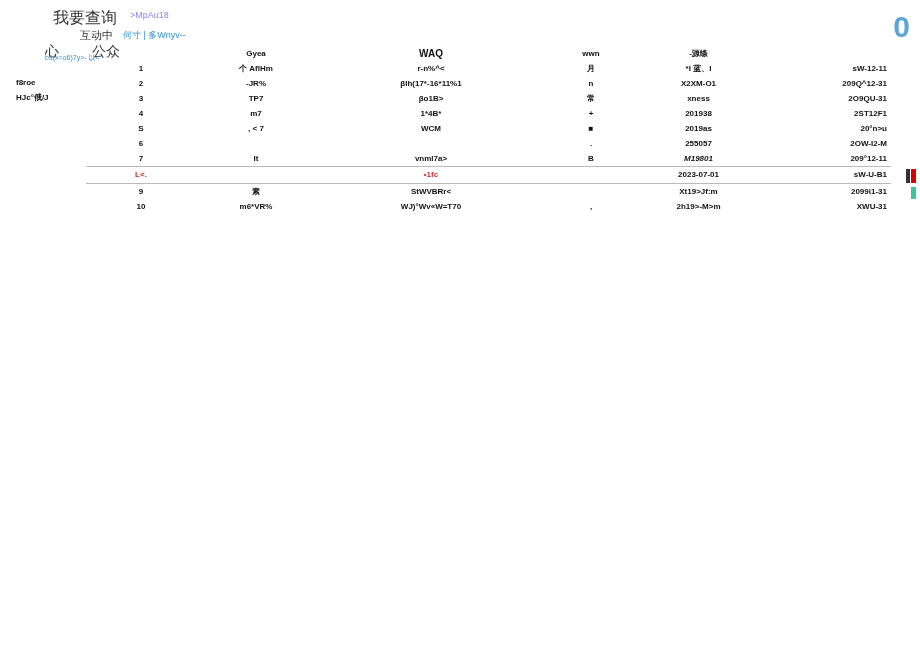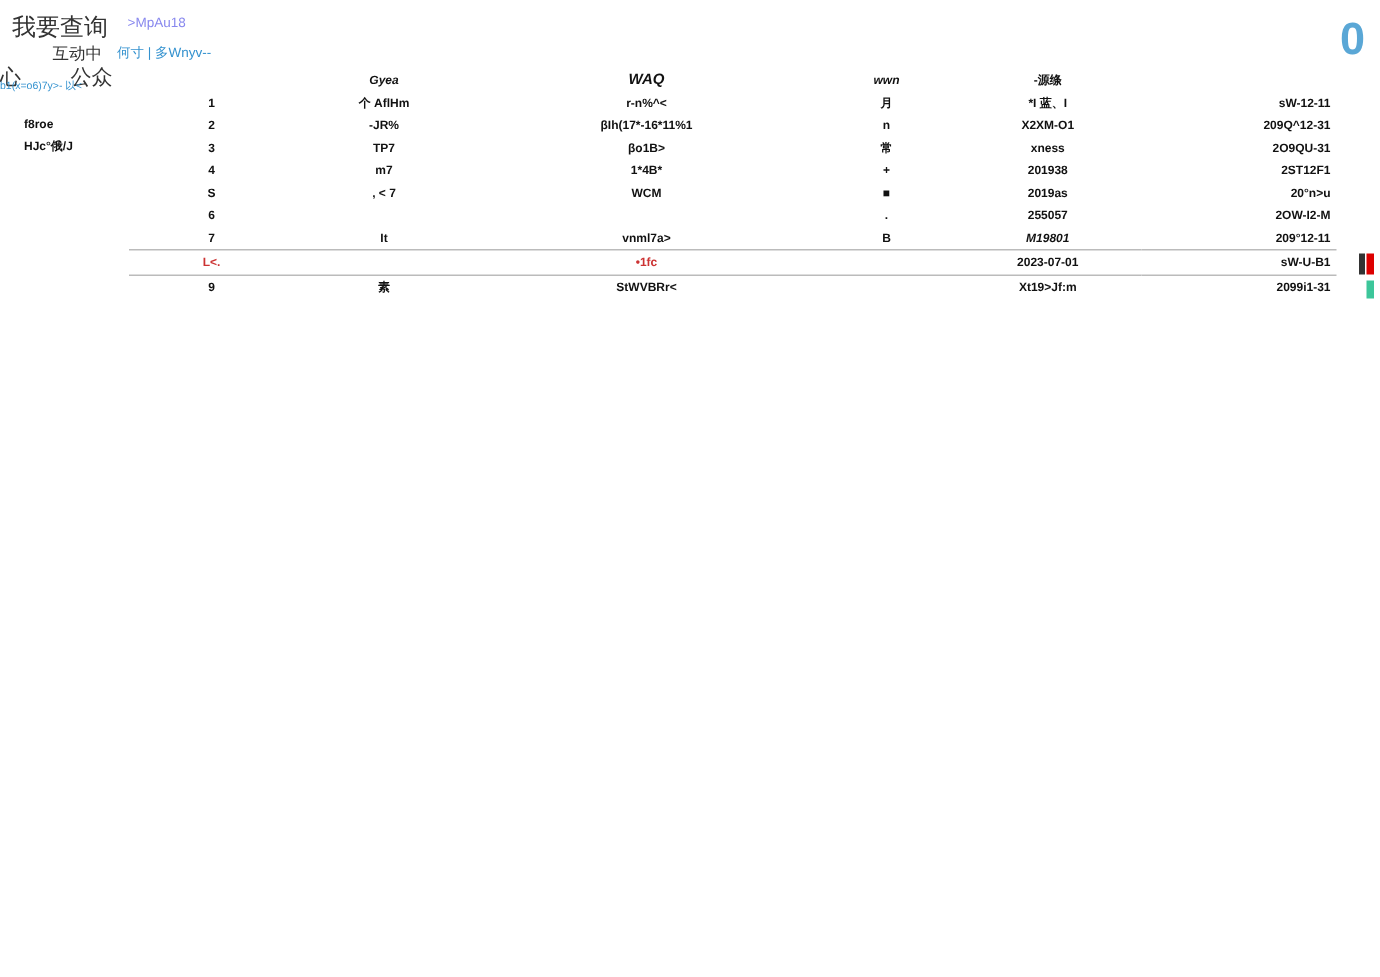--- a/index.html
+++ b/index.html
@@ -12,20 +12,21 @@
       background: #fff;
       font-size: 11px;
       color: #333;
       width: 920px;
       height: 651px;
       position: relative;
     }
     .header-area {
       position: relative;
       padding-top: 5px;
+      margin-left: 45px;
     }
     .brand-title {
       position: absolute;
       left: 8px;
       top: 8px;
       font-size: 16px;
       font-weight: normal;
       color: #333;
     }
     .sub-title {
@@ -87,21 +88,20 @@
       padding: 2px 4px;
       font-size: 8px;
       text-align: center;
       font-weight: bold;
       color: #111;
       height: 15px;
       overflow: hidden;
     }
     th {
       font-weight: bold;
-      font-style: italic;
     }
     td:first-child { width: 110px; }
     td:nth-child(2) { width: 120px; }
     td:nth-child(3) { width: 230px; }
     td:nth-child(4) { width: 90px; }
     td:nth-child(5) { width: 125px; }
     td:nth-child(6) { width: 130px; text-align:right; padding-left:35px;margin-top:42px;}
     th:first-child { width: 110px; }
     th:nth-child(2) { width: 120px; }
     th:nth-child(3) { width: 230px; font-size:10px;}
@@ -271,19 +271,27 @@
           <td>sW-U-B1</td>
       </tr>
       <tr>
         <td>9</td>
           <td>素</td>
           <td>StWVBRr&lt;</td>
           <td></td>
           <td>Xt19&gt;Jf:m</td>
           <td>2099i1-31</td>
       </tr>
+      <tr>
+        <td>10</td>
+          <td>m6*VR%</td>
+          <td>WJ)°Wv«W=T70</td>
+          <td>,</td>
+          <td>2h19&gt;-M&gt;m</td>
+          <td>XWU-31</td>
+      </tr>
     </tbody>
   </table>
 </div>
 
 <div class="side-bar-right1b"></div>
 <div class="side-bar-right1"></div>
 <div class="side-bar-right2"></div>
 
 </body></html>

